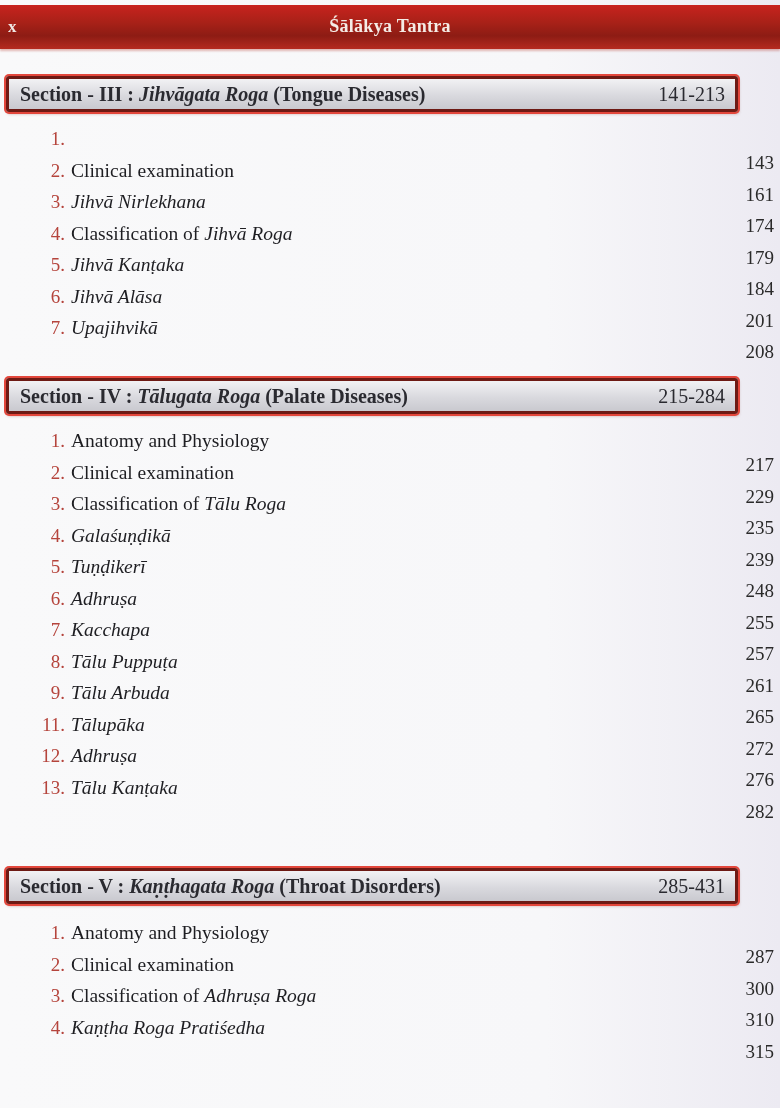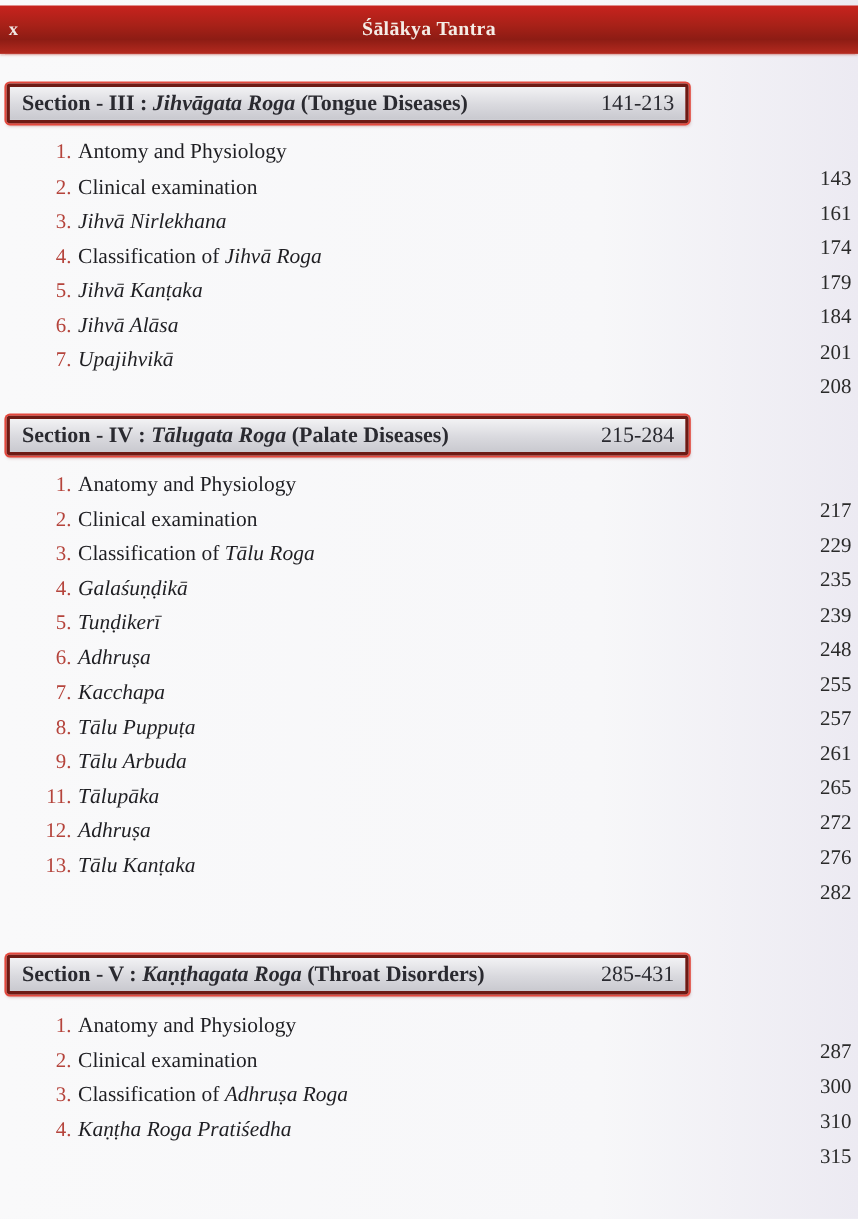--- a/index.html
+++ b/index.html
@@ -41,21 +41,21 @@
       text-align: center;
       color: #f4ece6;
       font-size: 18px;
       font-weight: bold;
       letter-spacing: 0.3px;
       font-family: Liberation Serif, serif;
     }
     .section-box {
       position: absolute;
       left: 6px;
-      width: 620px;
+      width: 732px;
       height: 36px;
       border: 3px solid #6d1a14;
       border-radius: 3px;
       box-shadow: 0 0 0 2px #e3473c, 1px 2px 3px rgba(120,30,20,0.35);
       background: linear-gradient(180deg, #f2f2f4 0%, #d9d9de 55%, #c9c9cf 100%);
       box-sizing: border-box;
     }
     .section-title {
       position: absolute;
       left: 11px; top: 4px;
@@ -123,21 +123,20 @@
       <span>Section - III :</span>
       <i>Jihvāgata Roga</i>
       <span>(Tongue Diseases)</span>
     </div>
     <div class="section-range">141-213</div>
   </div>
 
   <div class="toc-list" style="top:126px;">
     <div class="toc-row">
         <span class="toc-num">1.</span>
-        <span class="toc-title"><span>Antomy and Physiology</span><span class="it"></span></span>
         <span class="toc-page">143</span>
       </div>
     <div class="toc-row">
         <span class="toc-num">2.</span>
         <span class="toc-title"><span>Clinical examination</span><span class="it"></span></span>
         <span class="toc-page">161</span>
       </div>
     <div class="toc-row">
         <span class="toc-num">3.</span>
         <span class="toc-title"><span></span><span class="it">Jihvā Nirlekhana</span></span>

